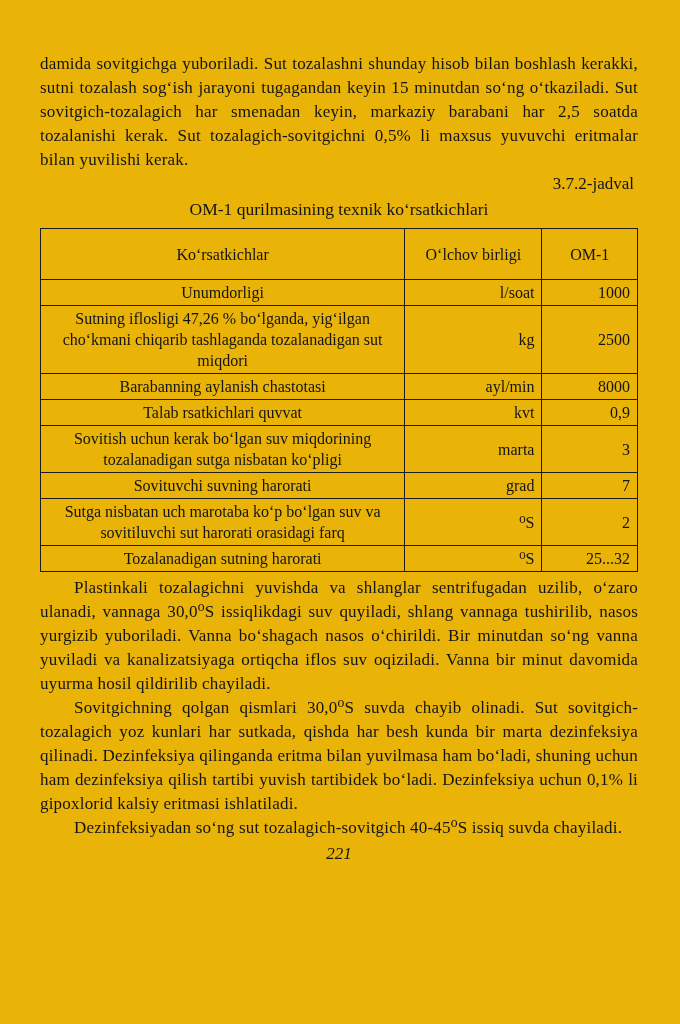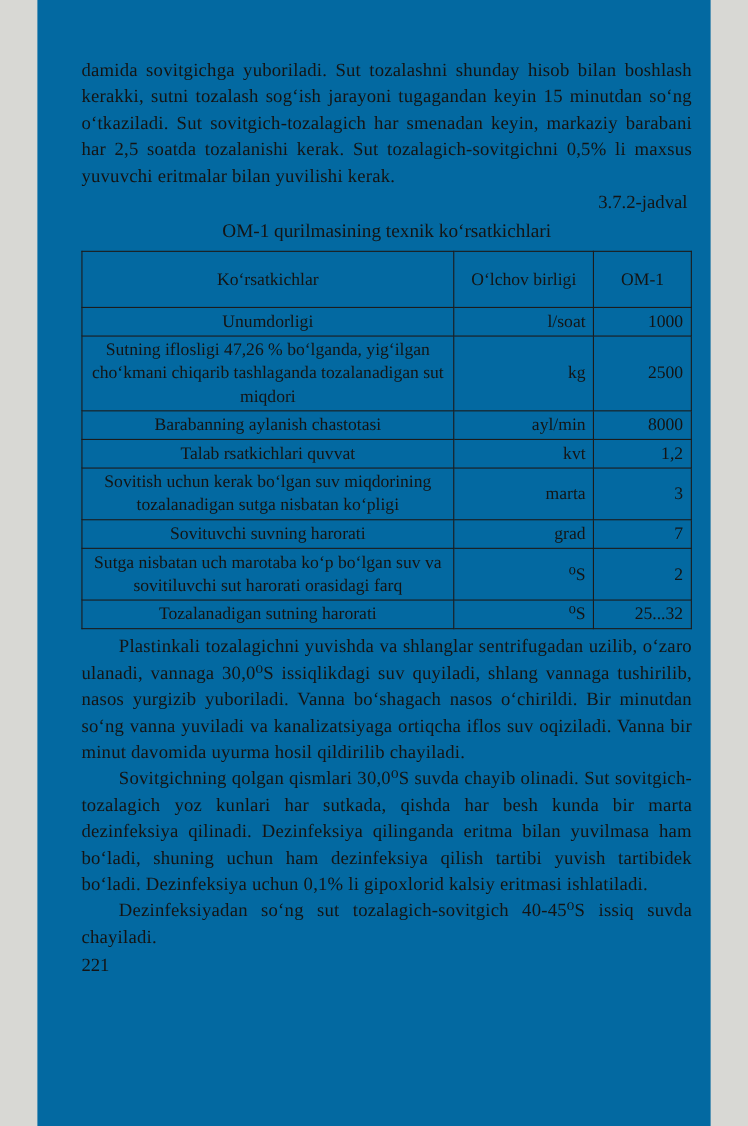--- a/index.html
+++ b/index.html
@@ -2,26 +2,26 @@
 <html><head>
 <meta charset="utf-8">
 <style>
   html, body {
     margin: 0;
     padding: 0;
     background: #d8d8d4;
   }
   .page {
     position: relative;
-    width: 612px;
+    width: 680px;
     height: 1024px;
     margin: 0 auto;
-    background: #0369a1;
+    background: #eab308;
     box-sizing: border-box;
-    padding: 52px 17px 16px 40px;
+    padding: 52px 42px 16px 40px;
     font-family: "Liberation Serif", "DejaVu Serif", serif;
     color: #141414;
     overflow: hidden;
   }
   p.body-text {
     margin: 0;
     font-size: 17px;
     line-height: 24px;
     text-align: justify;
     letter-spacing: 0.2px;
@@ -58,22 +58,24 @@
     text-align: center;
     height: 46px;
   }
   col.c1 { width: 61%; }
   col.c2 { width: 23%; }
   col.c3 { width: 16%; }
   td.c-ind { text-align: center; }
   td.c-unit, td.c-val { text-align: right; }
   td.vb { vertical-align: bottom; }
   .page-number {
+    text-align: center;
     font-size: 17px;
     margin-top: 4px;
+    font-style: italic;
   }
 </style>
 </head>
 <body>
 
 <div class="page">
 
   <p class="body-text">damida sovitgichga yuboriladi. Sut tozalashni shunday hisob bilan boshlash kerakki, sutni tozalash sog‘ish jarayoni tugagandan keyin 15 minutdan so‘ng o‘tkaziladi. Sut sovitgich-tozalagich har smenadan keyin, markaziy barabani har 2,5 soatda tozalanishi kerak. Sut tozalagich-sovitgichni 0,5% li maxsus yuvuvchi eritmalar bilan yuvilishi kerak.</p>
 
   <div class="table-label">3.7.2-jadval</div>
@@ -104,21 +106,21 @@
         <td class="c-val vb">2500</td>
       </tr>
       <tr>
         <td class="c-ind">Barabanning aylanish chastotasi</td>
         <td class="c-unit">ayl/min</td>
         <td class="c-val">8000</td>
       </tr>
       <tr>
         <td class="c-ind">Talab rsatkichlari quvvat</td>
         <td class="c-unit">kvt</td>
-        <td class="c-val">1,2</td>
+        <td class="c-val">0,9</td>
       </tr>
       <tr>
         <td class="c-ind">Sovitish uchun kerak bo‘lgan suv miqdorining tozalanadigan sutga nisbatan ko‘pligi</td>
         <td class="c-unit">marta</td>
         <td class="c-val">3</td>
       </tr>
       <tr>
         <td class="c-ind">Sovituvchi suvning harorati</td>
         <td class="c-unit">grad</td>
         <td class="c-val">7</td>

